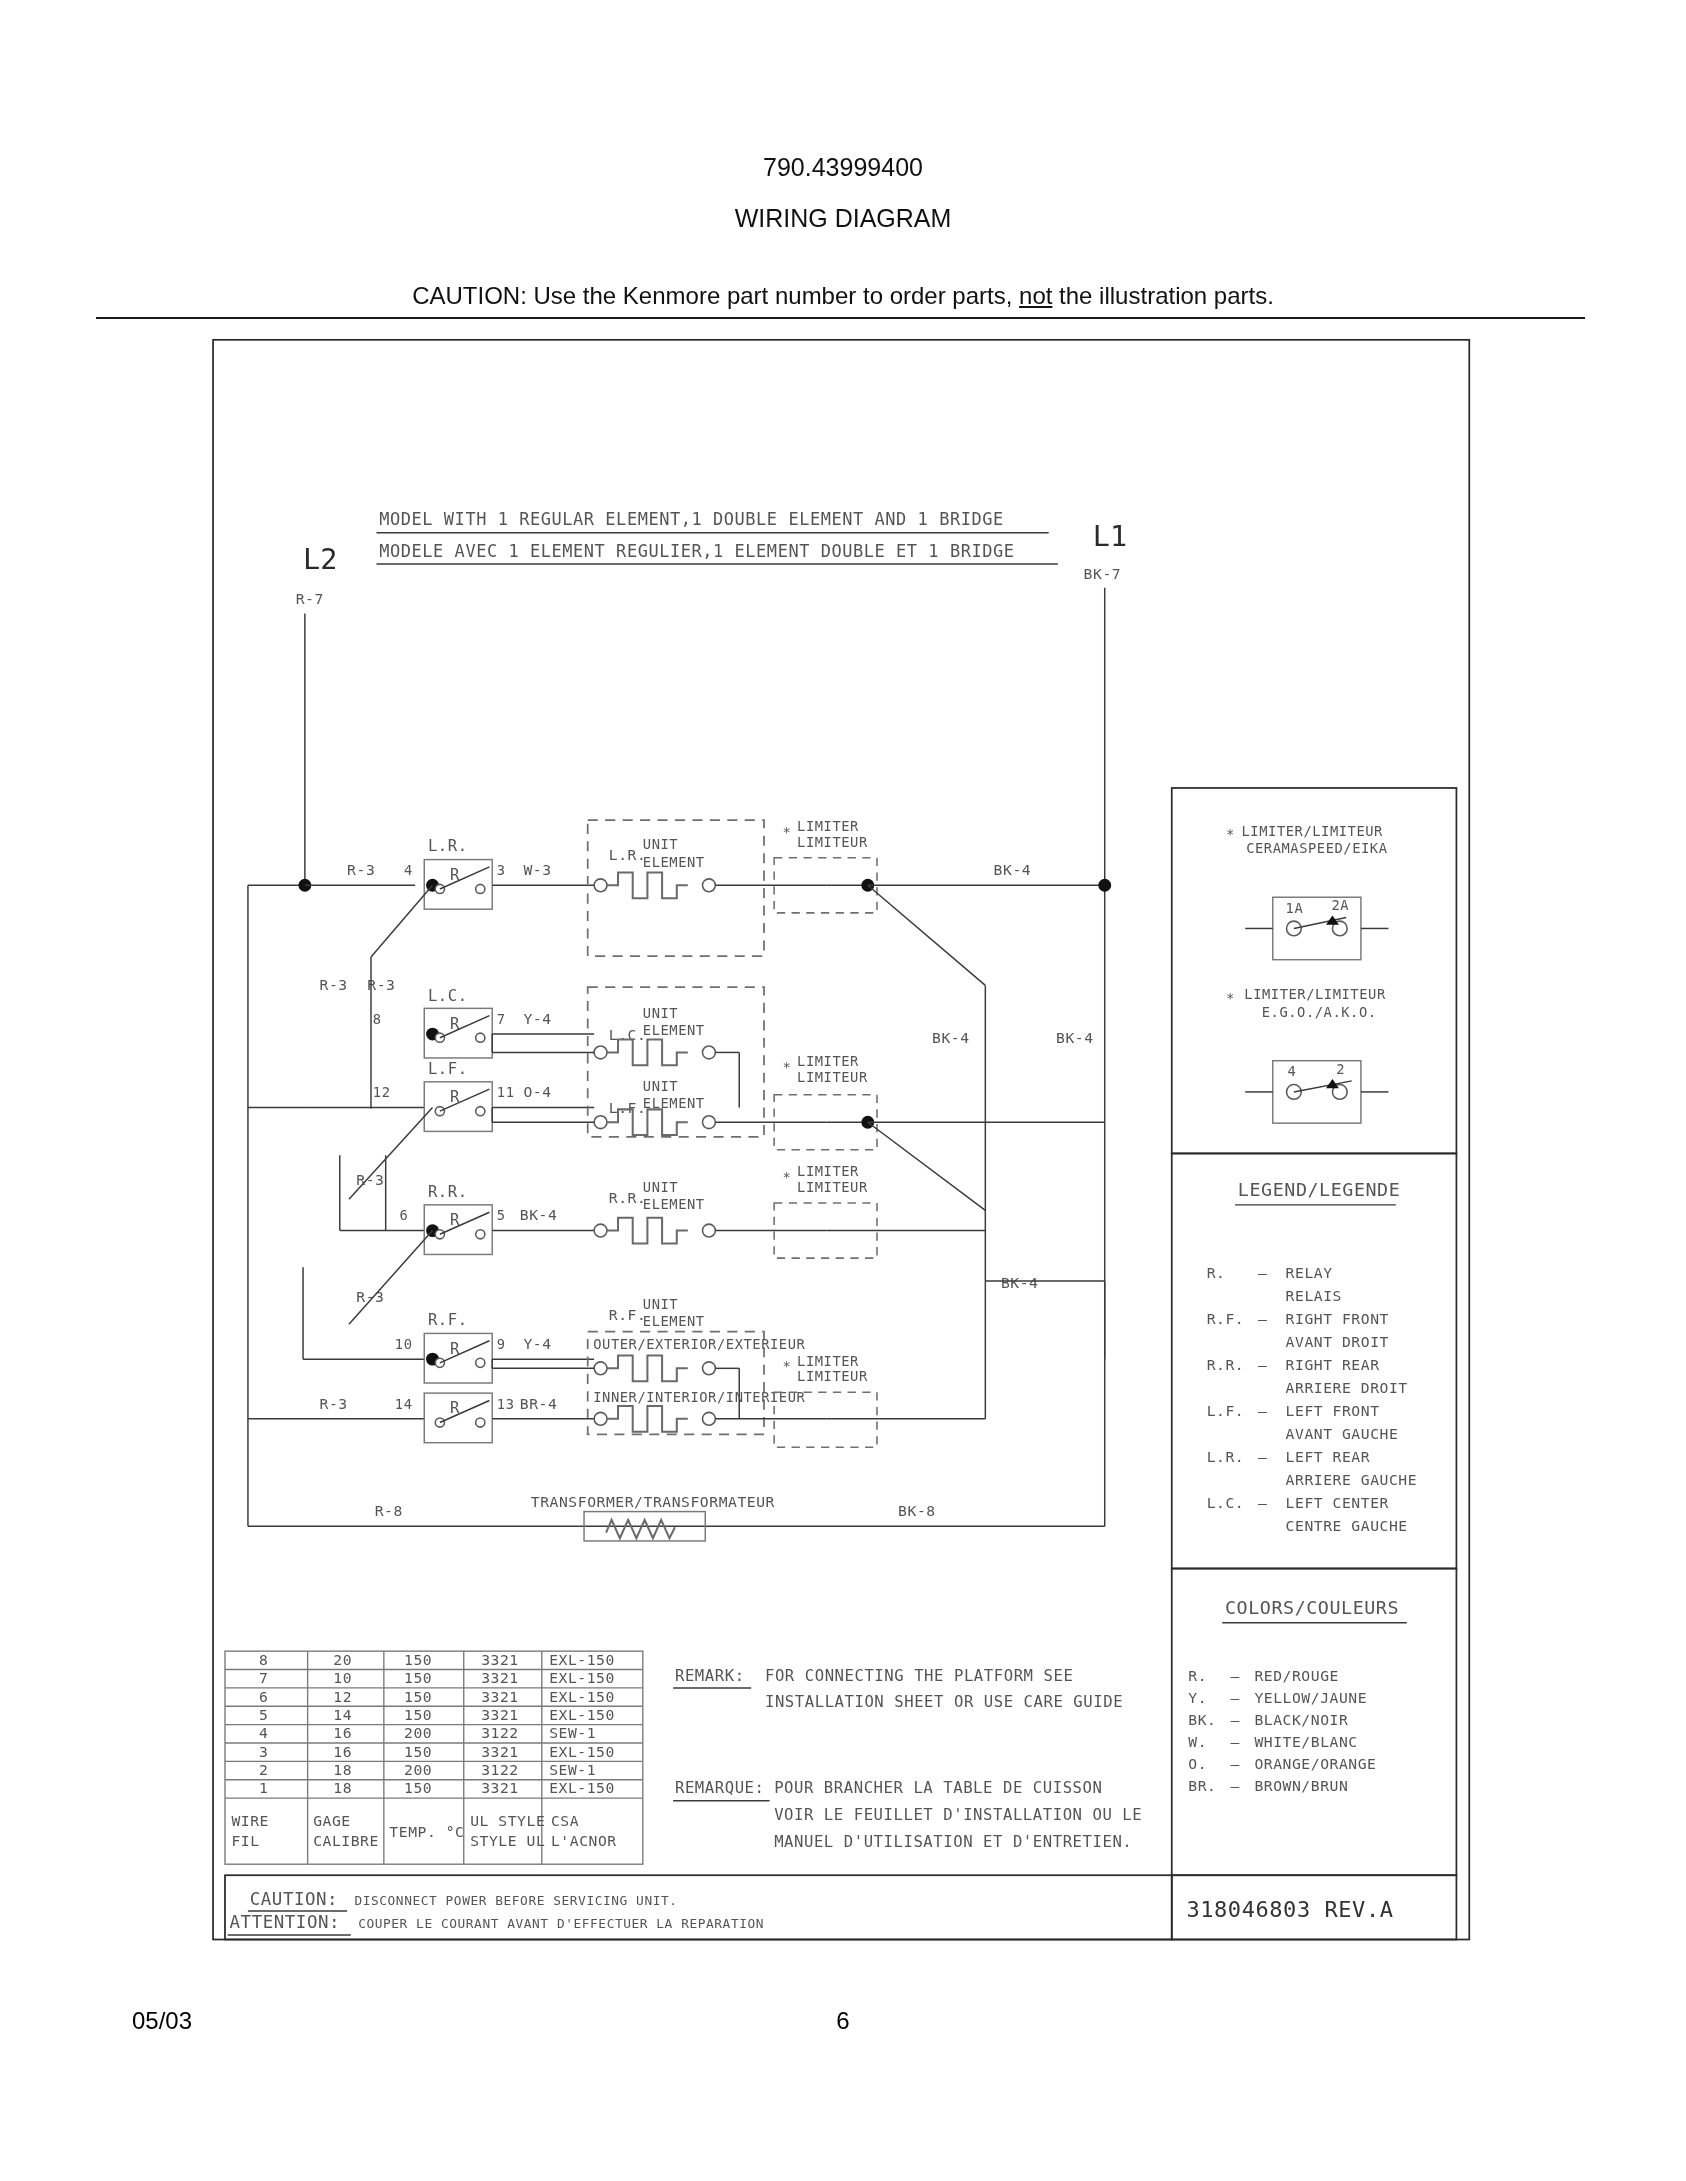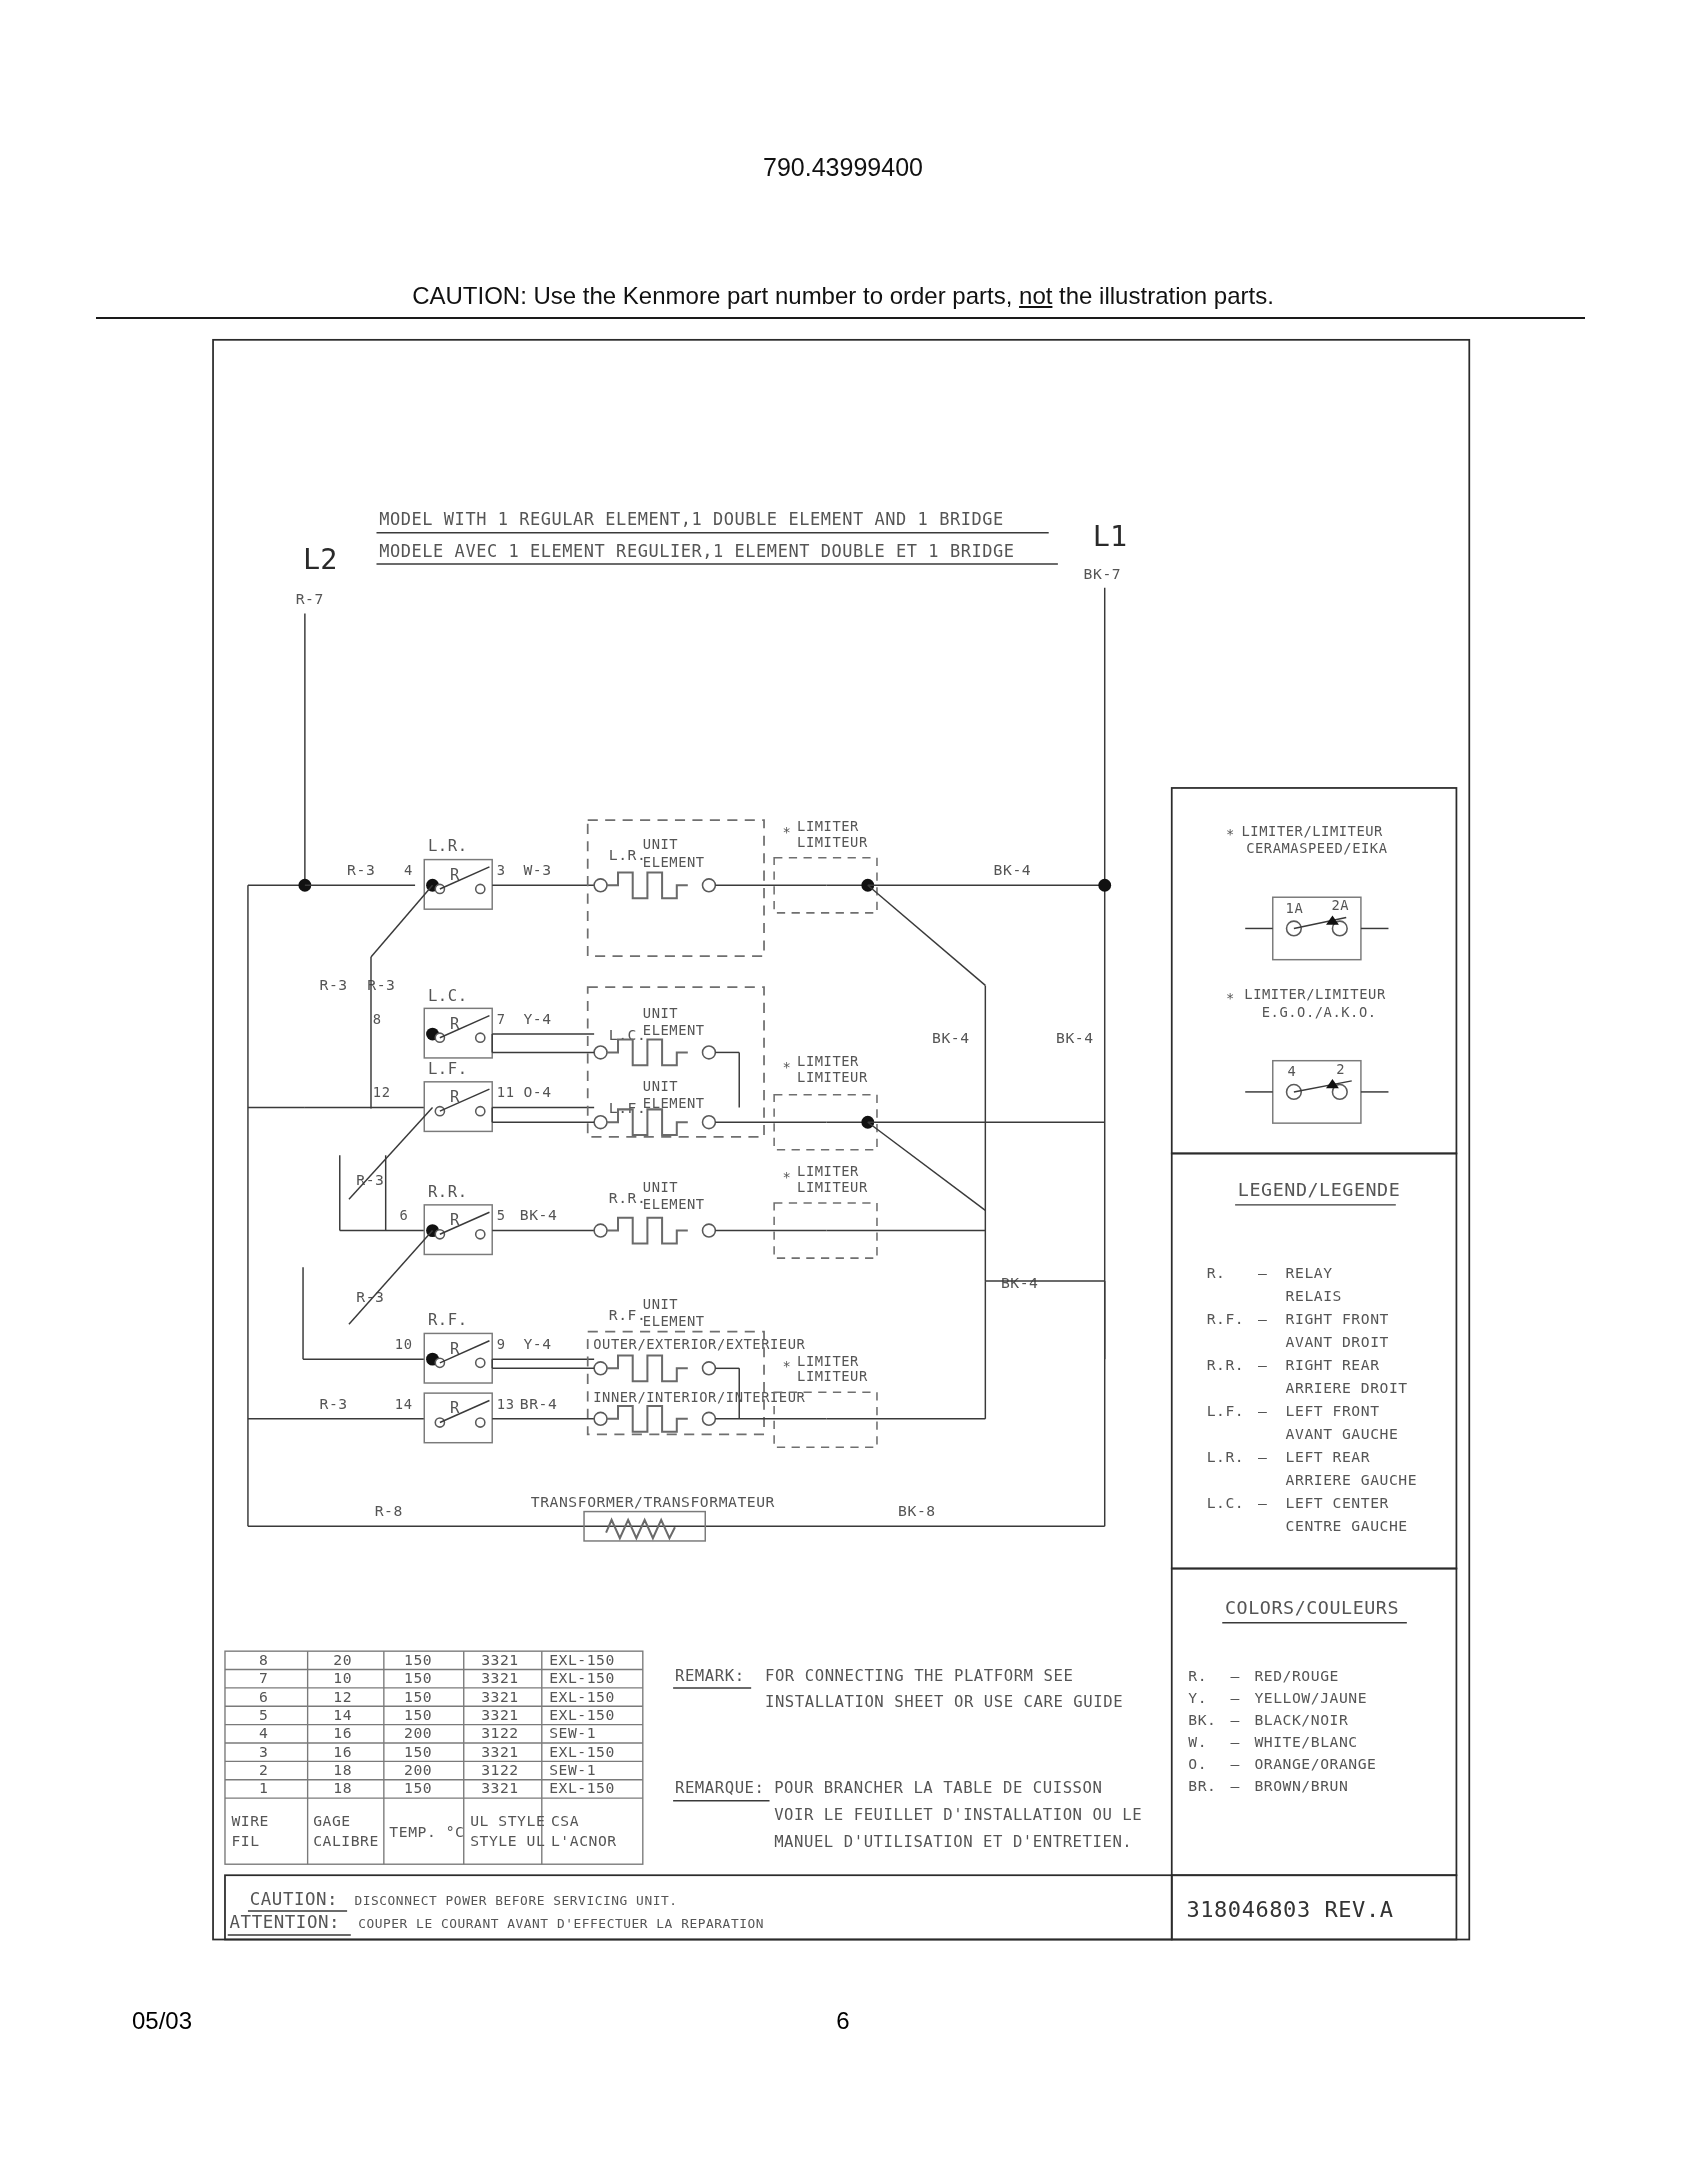--- a/index.html
+++ b/index.html
@@ -26,20 +26,21 @@
   .t-dk{font-family:"DejaVu Sans Mono",monospace;fill:#333;letter-spacing:.6px;}
   .t-bus{font-family:"DejaVu Sans Mono",monospace;fill:#2a2a2a;}
   .tbl{stroke:#7a7a7a;stroke-width:1.5;fill:none;}
 </style>
 </head>
 <body>
 
 <div class="page">
 
   <div class="hdr" id="hdr-model">790.43999400</div>
+  <div class="hdr" id="hdr-title">WIRING DIAGRAM</div>
   <div class="hdr" id="hdr-caution"><span>CAUTION: Use the Kenmore part number to order parts, </span><u>not</u><span> the illustration parts.</span></div>
   <div class="hdr-rule"></div>
 
   <div id="footer-date">05/03</div>
   <div id="footer-page">6</div>
 
   <svg width="1686" height="2182" viewBox="0 0 1836 2376">
 
     <rect class="ln-frame" x="232" y="370" width="1368" height="1742"></rect>
 

